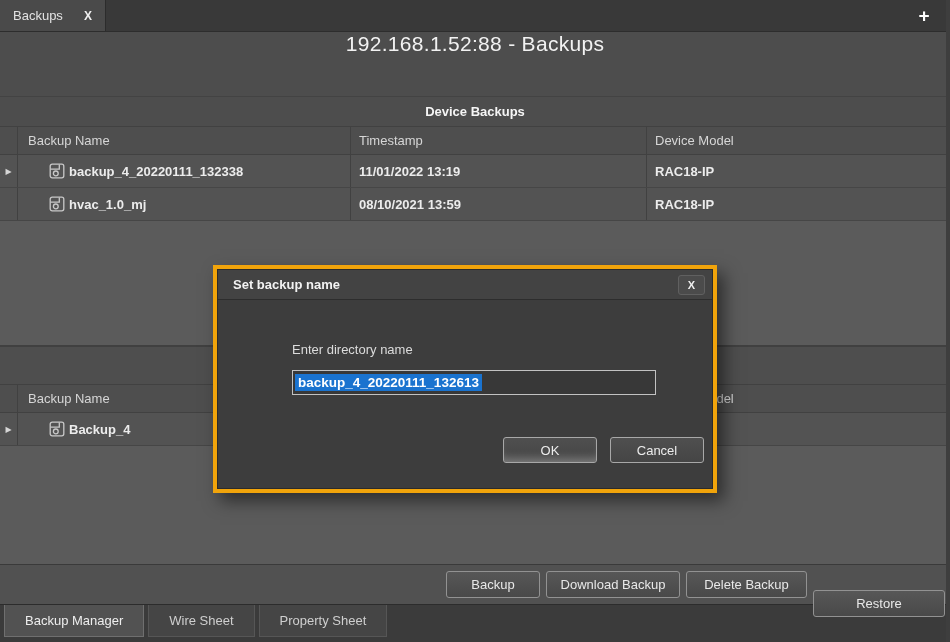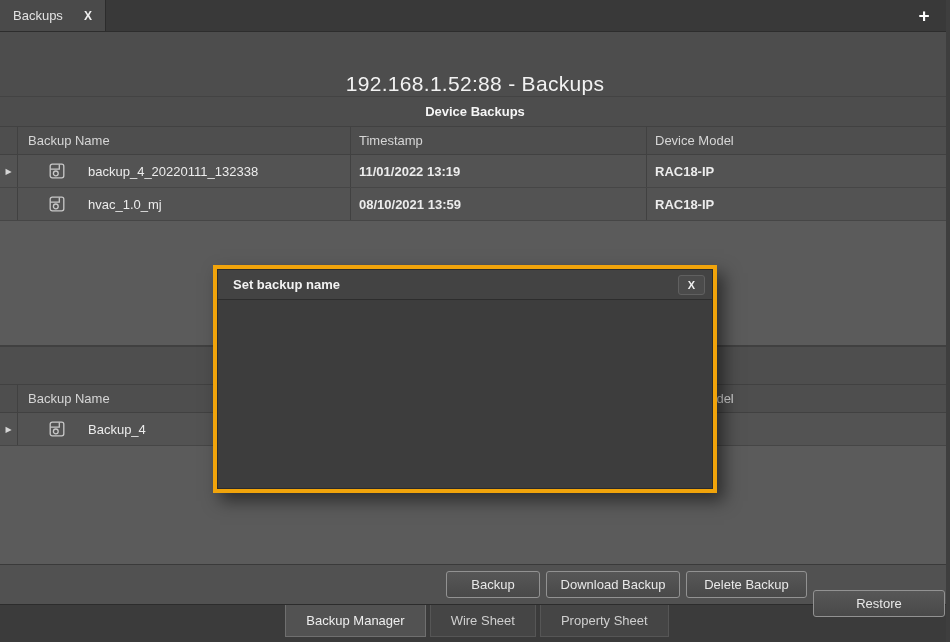--- a/index.html
+++ b/index.html
@@ -12,51 +12,51 @@
   }
   .win-right-edge{ position:absolute; right:0; top:0; width:4px; height:642px; background:#3e3e3e; z-index:3;}
 
   
   .top-tabbar{ height:32px; background:#393939; border-bottom:1px solid #2d2d2d; display:flex; align-items:flex-end; position:relative;}
   .top-tab{ display:flex; align-items:center; gap:21px; height:31px; padding:0 13px; background:#4a4a4a; border-right:1px solid #2c2c2c; color:#e2e2e2;}
   .top-tab .close-x{ font-weight:bold; font-size:12px; color:#f0f0f0; cursor:default;}
   .add-tab{ position:absolute; right:14px; top:4px; width:24px; height:24px; display:flex; align-items:center; justify-content:center; font-size:19px; font-weight:bold; color:#ffffff;}
 
   
-  .title-bar{ height:65px; display:flex; align-items:flex-end; justify-content:center; background:#4d4d4d; border-bottom:1px solid #434343;}
+  .title-bar{ height:65px; display:flex; align-items:flex-start; justify-content:center; background:#4d4d4d; border-bottom:1px solid #434343;}
   .title-bar span{ font-size:21px; color:#f2f2f2; letter-spacing:.3px;}
   .section-header{ height:30px; display:flex; align-items:center; justify-content:center; background:#4d4d4d; border-bottom:1px solid #414141;}
   .section-header span{ font-weight:bold; color:#f5f5f5;}
 
   
   .t-header{ display:flex; align-items:stretch; height:28px; background:#4e4e4e; border-bottom:1px solid #414141; color:#d6d6d6;}
   .t-row{ display:flex; align-items:stretch; height:33px; background:#535353; border-bottom:1px solid #464646; color:#ececec;}
   .col{ display:flex; align-items:center; overflow:hidden; white-space:nowrap;}
   .col-sel{ width:18px; border-right:1px solid #414141; justify-content:center;}
   .col-name{ width:333px; border-right:1px solid #414141;}
   .t-header .col-name{ padding-left:10px;}
-  .t-row .col-name{ padding-left:31px; gap:23px; font-weight:normal;}
+  .t-row .col-name{ padding-left:31px; gap:4px; font-weight:bold;}
   .col-time{ width:296px; border-right:1px solid #414141; padding-left:8px;}
   .t-row .col-time{ font-weight:bold;}
   .col-model{ flex:1; padding-left:8px;}
   .t-row .col-model{ font-weight:bold;}
   .row-pointer{ font-size:8px; color:#d6d6d6;}
   .floppy{ flex:0 0 16px;}
   .fill{ background:#5b5b5b;}
   .fill-1{ height:124px;}
   .fill-2{ height:118px;}
   .between-strip{ height:40px; background:#4e4e4e; border-top:2px solid #404040; border-bottom:1px solid #414141;}
 
   
   .action-bar{ height:40px; background:#515151; border-top:1px solid #3a3a3a; display:flex; align-items:center; justify-content:flex-end; gap:6px; padding-right:5px;}
   .btn{ height:27px; background:linear-gradient(#575757,#494949); border:1px solid #929292; border-radius:3px; color:#e8e8e8; display:flex; align-items:center; justify-content:center; font-size:13px;}
   .btn-backup{ width:94px;} .btn-download{ width:134px;} .btn-delete{ width:121px;} .btn-restore{ width:132px;margin-top:37px;}
 
   
-  .bottom-tabbar{ height:39px; background:#3b3b3b; border-top:1px solid #2c2c2c; display:flex; align-items:flex-start; gap:4px; padding-left:4px;justify-content:center;}
+  .bottom-tabbar{ height:39px; background:#3b3b3b; border-top:1px solid #2c2c2c; display:flex; align-items:flex-start; gap:4px; padding-left:4px;}
   .btab{ height:32px; display:flex; align-items:center; padding:0 20px; background:#454545; border:1px solid #565656; border-top:none; color:#cfcfcf;}
   .btab.active{ background:#525252; border-color:#6f6f6f; color:#eeeeee;}
 
   
   .dialog{ position:absolute; left:213px; top:265px; width:504px; height:228px; border:4px solid #F1A40B; background:#3d3d3d; box-shadow:7px 8px 16px rgba(0,0,0,.5); z-index:10;}
   .dialog-inner{ height:100%; border:1px solid #2b2b2b; display:flex; flex-direction:column;}
   .dialog-titlebar{ height:30px; flex:0 0 30px; background:#434343; border-bottom:1px solid #2d2d2d; display:flex; align-items:center; padding:0 7px 0 15px;}
   .dialog-titlebar .dlg-title{ font-weight:bold; color:#f2f2f2;}
   .dialog-close{ margin-left:auto; width:27px; height:20px; background:#4b4b4b; border:1px solid #606060; border-radius:3px; display:flex; align-items:center; justify-content:center; font-weight:bold; font-size:11px; color:#efefef;}
   .dialog-body{ position:relative; flex:1; background:#3d3d3d;}
@@ -172,16 +172,24 @@
   <div class="win-right-edge"></div>
 
   <div class="dialog">
     <div class="dialog-inner">
       <div class="dialog-titlebar">
         <span class="dlg-title">Set backup name</span>
         <div class="dialog-close">
           <span>X</span>
         </div>
       </div>
+      <div class="dialog-body">
+        <div class="dlg-label">Enter directory name</div>
+        <div class="dlg-input">
+          <span class="sel">backup_4_20220111_132613</span>
+        </div>
+        <div class="dlg-btn dlg-ok">OK</div>
+        <div class="dlg-btn dlg-cancel">Cancel</div>
+      </div>
     </div>
   </div>
 
 </div>
 
 </body></html>

